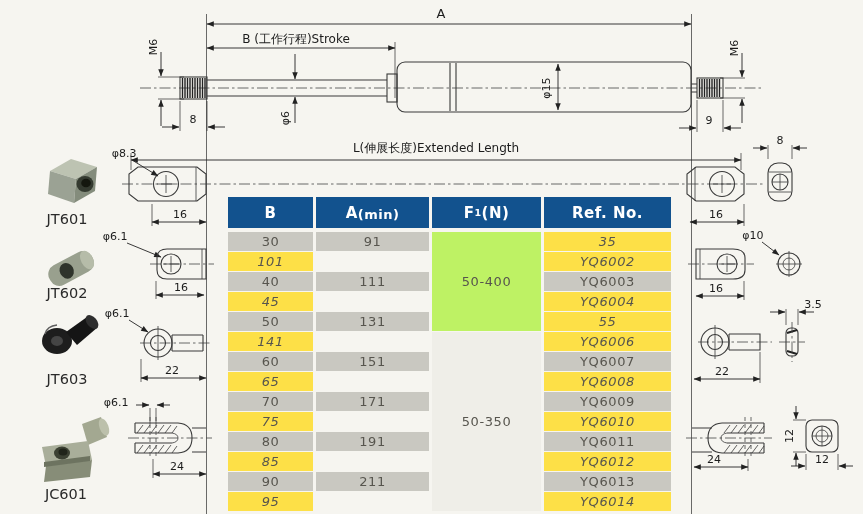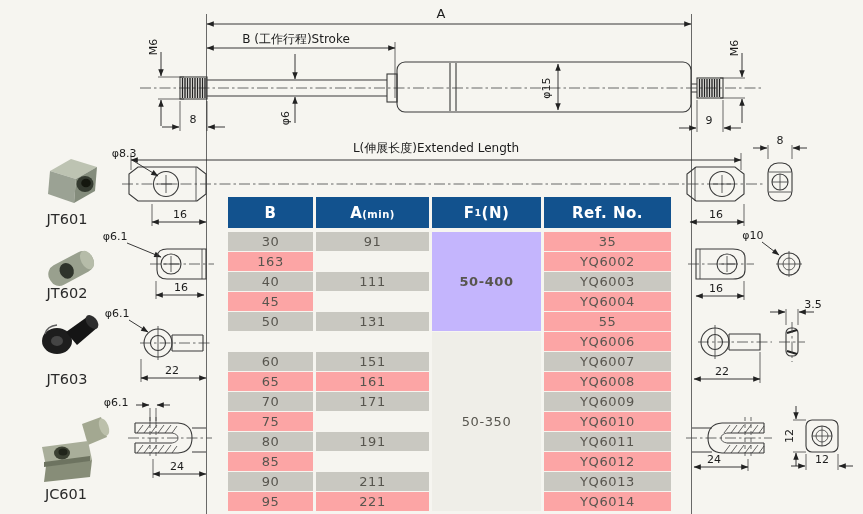--- a/index.html
+++ b/index.html
@@ -16,30 +16,30 @@
   svg .thr{stroke:#222;stroke-width:1.4;fill:none;}
   svg text{font-family:"DejaVu Sans",sans-serif;fill:#1c1c1c;font-size:11px;text-anchor:middle;}
   svg text.big{font-size:13px;}
   svg text.med{font-size:12px;}
   svg text.name{font-size:14.5px;fill:#2a2a2a;}
   
   #spec-table{position:absolute;left:228px;top:197px;width:444px;}
   #thead{display:grid;grid-template-columns:85px 113px 109px 127px;column-gap:3px;height:31px;}
   #thead .th{background:#12528e;color:#fff;display:flex;align-items:center;justify-content:center;
              font-weight:bold;font-size:15px;letter-spacing:0.5px;}
-  #thead .th .small{font-size:10px;font-weight:bold;margin-top:3px;}
+  #thead .th .small{font-size:13px;font-weight:bold;margin-top:3px;}
   #thead .th sub{font-size:9.5px;}
   #tbody{display:grid;grid-template-columns:85px 113px 109px 127px;grid-auto-rows:19px;
          gap:1px 3px;margin-top:4px;}
   .c{display:flex;align-items:center;justify-content:center;font-size:13px;color:#57554e;
      letter-spacing:0.6px;}
   .g{background:#c9c8c1;}
-  .w{background:#fca5a5;}
+  .w{background:#fde047;font-style:italic;}
   .cr{grid-column:4;}
-  .f1a{grid-column:3;grid-row:1 / span 5;background:#c4b5fd;font-weight:bold;}
+  .f1a{grid-column:3;grid-row:1 / span 5;background:#bef264;}
   .f1b{grid-column:3;grid-row:6 / span 9;background:#efeee8;}
 </style>
 </head>
 <body>
 
 <div id="page">
 
 <svg width="863" height="514" viewBox="0 0 863 514">
   <defs>
     <marker id="ar" viewBox="0 0 10 10" refX="9.5" refY="5" markerWidth="10" markerHeight="8" orient="auto-start-reverse">
@@ -328,43 +328,43 @@
     <div class="th">
           <span>Ref. No.</span>
         </div>
   </div>
   <div id="tbody">
     <div class="c g">30</div>
     <div class="c g">91</div>
     <div class="c f1a">50-400</div>
 
     <div class="c w">35</div>
-    <div class="c w">163</div>
+    <div class="c w">101</div>
     <div class="c w cr">YQ6002</div>
 
     <div class="c g">40</div>
     <div class="c g">111</div>
     <div class="c g cr">YQ6003</div>
 
     <div class="c w">45</div>
     <div class="c w cr">YQ6004</div>
 
     <div class="c g">50</div>
     <div class="c g">131</div>
 
     <div class="c w">55</div>
+    <div class="c w">141</div>
     <div class="c f1b">50-350</div>
     <div class="c w cr">YQ6006</div>
 
     <div class="c g">60</div>
     <div class="c g">151</div>
     <div class="c g cr">YQ6007</div>
 
     <div class="c w">65</div>
-    <div class="c w">161</div>
     <div class="c w cr">YQ6008</div>
 
     <div class="c g">70</div>
     <div class="c g">171</div>
     <div class="c g cr">YQ6009</div>
 
     <div class="c w">75</div>
     <div class="c w cr">YQ6010</div>
 
     <div class="c g">80</div>
@@ -372,18 +372,17 @@
     <div class="c g cr">YQ6011</div>
 
     <div class="c w">85</div>
     <div class="c w cr">YQ6012</div>
 
     <div class="c g">90</div>
     <div class="c g">211</div>
     <div class="c g cr">YQ6013</div>
 
     <div class="c w">95</div>
-    <div class="c w">221</div>
     <div class="c w cr">YQ6014</div>
   </div>
 </div>
 
 </div>
 
 </body></html>

